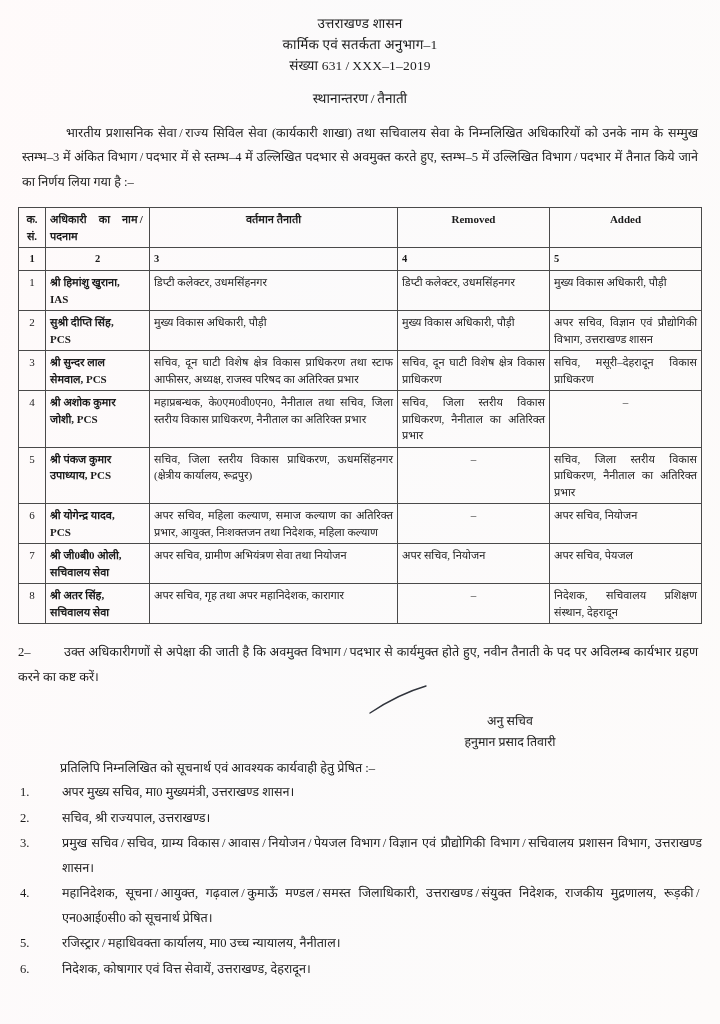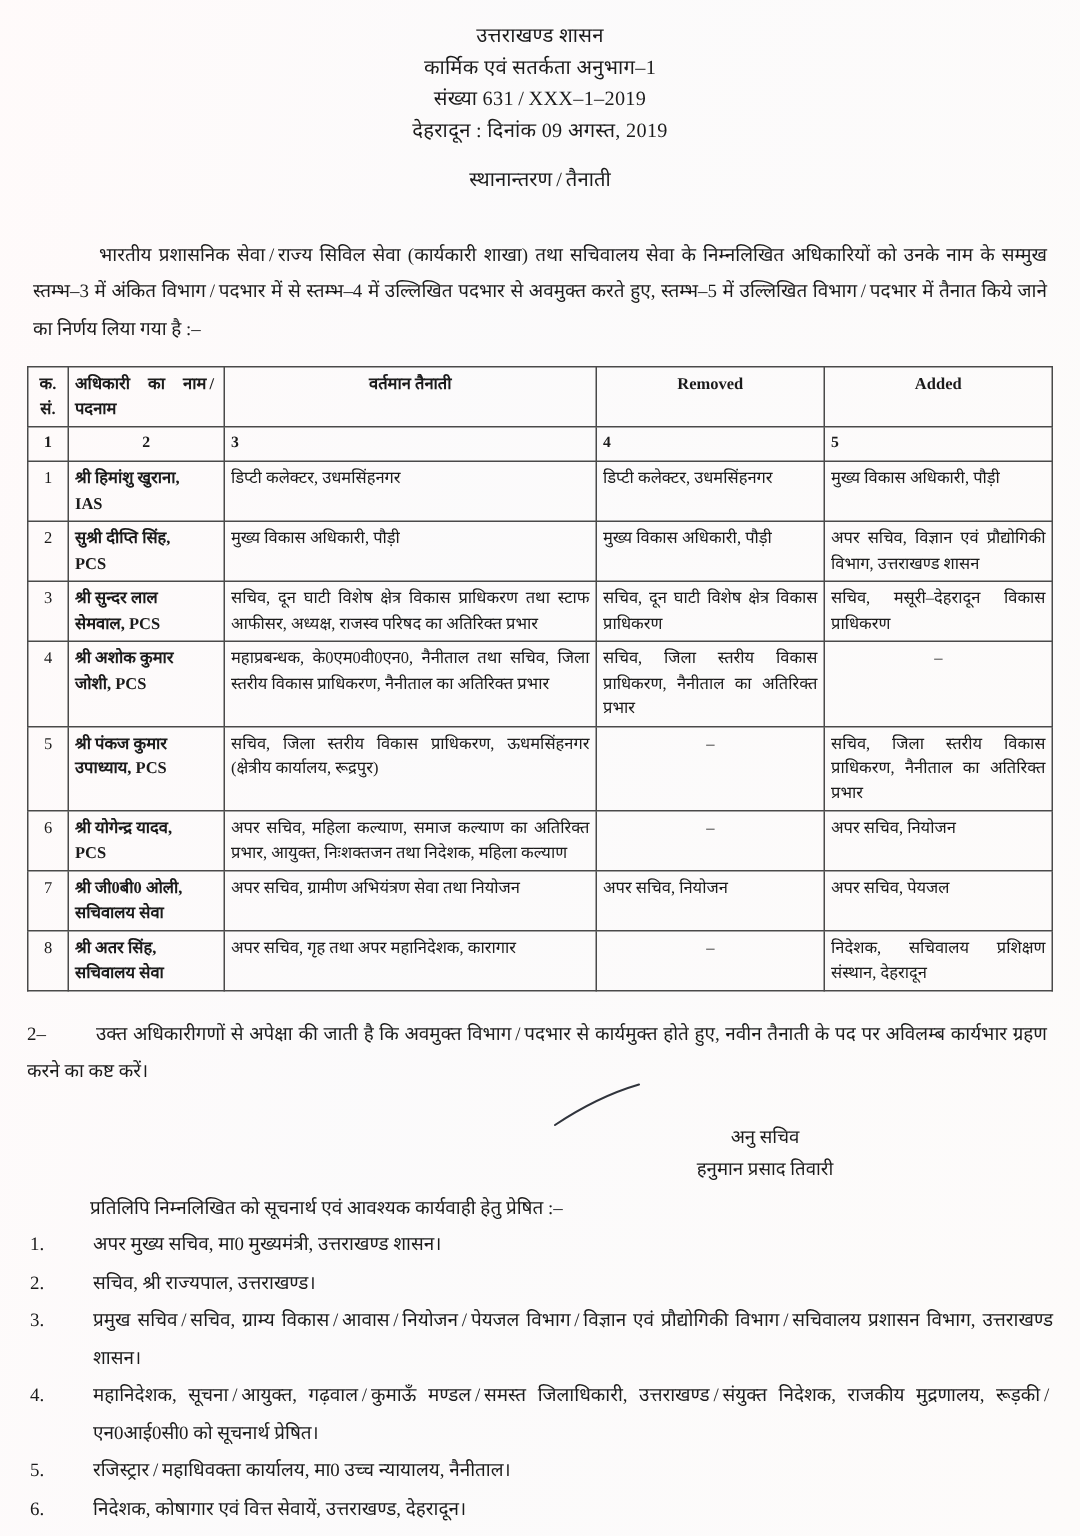--- a/index.html
+++ b/index.html
@@ -25,21 +25,21 @@
   .hdr div { font-size:13.5px; letter-spacing:.2px; }
   .hdr .l2 { font-size:13.5px; }
   .subject {
     text-align:center;
     margin-top:12px;
     font-size:13.5px;
     text-underline-offset:2px;
   }
   
   .intro {
-    margin-top:30px;
+    margin-top:14px;
     font-size:12.6px;
     line-height:1.95;
     text-align:justify;
     text-justify:inter-word;
     text-indent:44px;
     padding:0 4px;
   }
   
   table.tbl {
     width:100%;
@@ -99,21 +99,20 @@
 </head>
 <body>
 
 <div class="page">
 
   
   <div class="hdr">
     <div>उत्तराखण्ड शासन</div>
     <div class="l2">कार्मिक एवं सतर्कता अनुभाग–1</div>
     <div>संख्या 631 / XXX–1–2019</div>
-    <div>देहरादून : दिनांक 09 अगस्त, 2019</div>
   </div>
 
   <div class="subject">स्थानान्तरण / तैनाती</div>
 
   
   <div class="intro">भारतीय प्रशासनिक सेवा / राज्य सिविल सेवा (कार्यकारी शाखा) तथा सचिवालय सेवा के निम्नलिखित अधिकारियों को उनके नाम के सम्मुख स्तम्भ–3 में अंकित विभाग / पदभार में से स्तम्भ–4 में उल्लिखित पदभार से अवमुक्त करते हुए, स्तम्भ–5 में उल्लिखित विभाग / पदभार में तैनात किये जाने का निर्णय लिया गया है :–</div>
 
   
   <table class="tbl">
     <thead>

